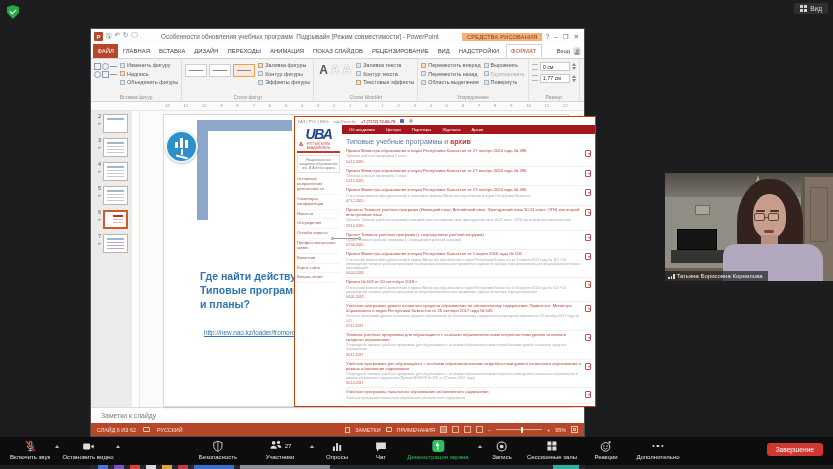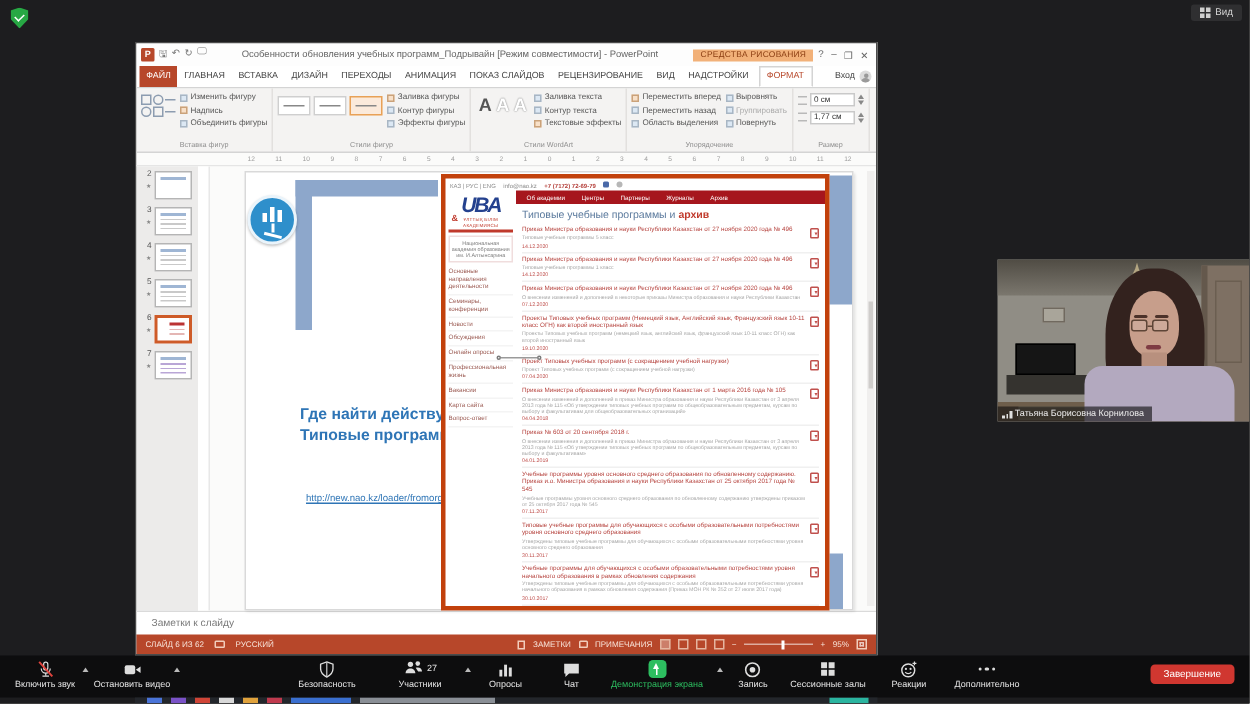--- a/index.html
+++ b/index.html
@@ -100,22 +100,22 @@
   .chart-badge b:nth-child(3){left:18px;height:8px;}
   .chart-badge u{position:absolute;left:13.5px;bottom:6px;width:2px;height:6px;background:#fff;}
   .chart-badge s{position:absolute;left:9px;bottom:4px;width:12px;height:1.5px;background:#fff;transform:rotate(14deg);}
   .heading{position:absolute;left:36px;top:155px;width:170px;font-size:10.5px;font-weight:bold;
            color:#2E75B6;line-height:1.32;}
   .slide-link{position:absolute;left:40px;top:214px;font-size:6.4px;color:#2E75B6;text-decoration:underline;}
   .sel-line{position:absolute;left:170px;top:123px;width:24px;height:1px;background:#9a9a9a;}
   .sel-line i{position:absolute;top:-1.5px;width:3px;height:3px;border:1px solid #7a7a7a;background:#fff;border-radius:50%;}
   .sel-line i.l{left:-3px;} .sel-line i.r{right:-3px;}
   
-  .wp{position:absolute;left:130px;top:1px;width:259px;height:291px;background:#fff;
-      border:3px solid #c2410c;overflow:hidden;}
+  .wp{position:absolute;left:130px;top:1px;width:302px;height:291px;background:#fff;
+      border:1px solid #c2410c;overflow:hidden;}
   .wp-util{height:8px;display:flex;align-items:center;gap:5px;font-size:4px;color:#8a8a8a;padding:0 3px;}
   .wp-util .phone{color:#B5413C;font-weight:bold;}
   .wp-util .soc{width:4px;height:4px;border-radius:1px;background:#4a69a8;flex:none;}
   .wp-util .soc.s2{background:#b7b7b7;border-radius:50%;}
   .wp-grid{display:flex;align-items:flex-start;}
   .wp-left{width:47px;flex:none;padding:1px 2px;}
   .uba{position:relative;text-align:center;border-bottom:2px solid #C0392B;padding:1px 0 1px;}
   .uba-text{font-size:14px;font-weight:bold;font-style:italic;color:#24418E;letter-spacing:-1.5px;line-height:15px;}
   .uba-amp{position:absolute;left:2px;bottom:4px;font-size:6px;color:#C0392B;font-weight:bold;}
   .uba-sub{font-size:3px;color:#C0392B;letter-spacing:.2px;}
@@ -507,20 +507,21 @@
               <b></b>
               <b></b>
               <b></b>
               <u></u>
               <s></s>
             </div>
 
           <div class="heading">
             <div>Где найти действующие</div>
             <div>Типовые программы</div>
+            <div> и планы?</div>
           </div>
           <div class="slide-link">http://new.nao.kz/loader/fromorg/2/25</div>
 
           <div class="wp">
             <div class="wp-util">
               <span>КАЗ | РУС | ENG</span>
               <span>info@nao.kz</span>
               <span class="phone">+7 (7172) 72-69-79</span>
               <span class="soc"></span>
               <span class="soc s2"></span>

